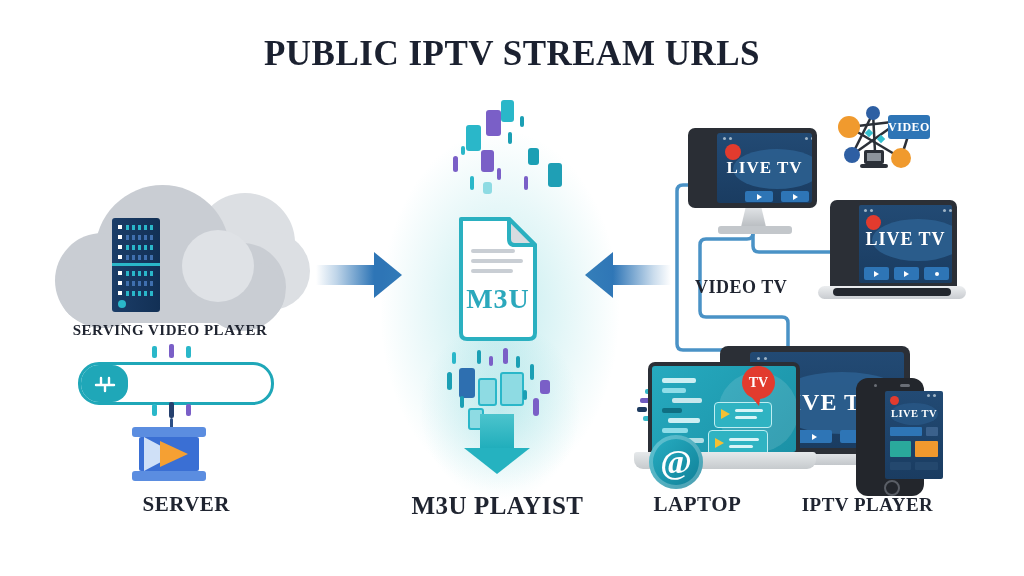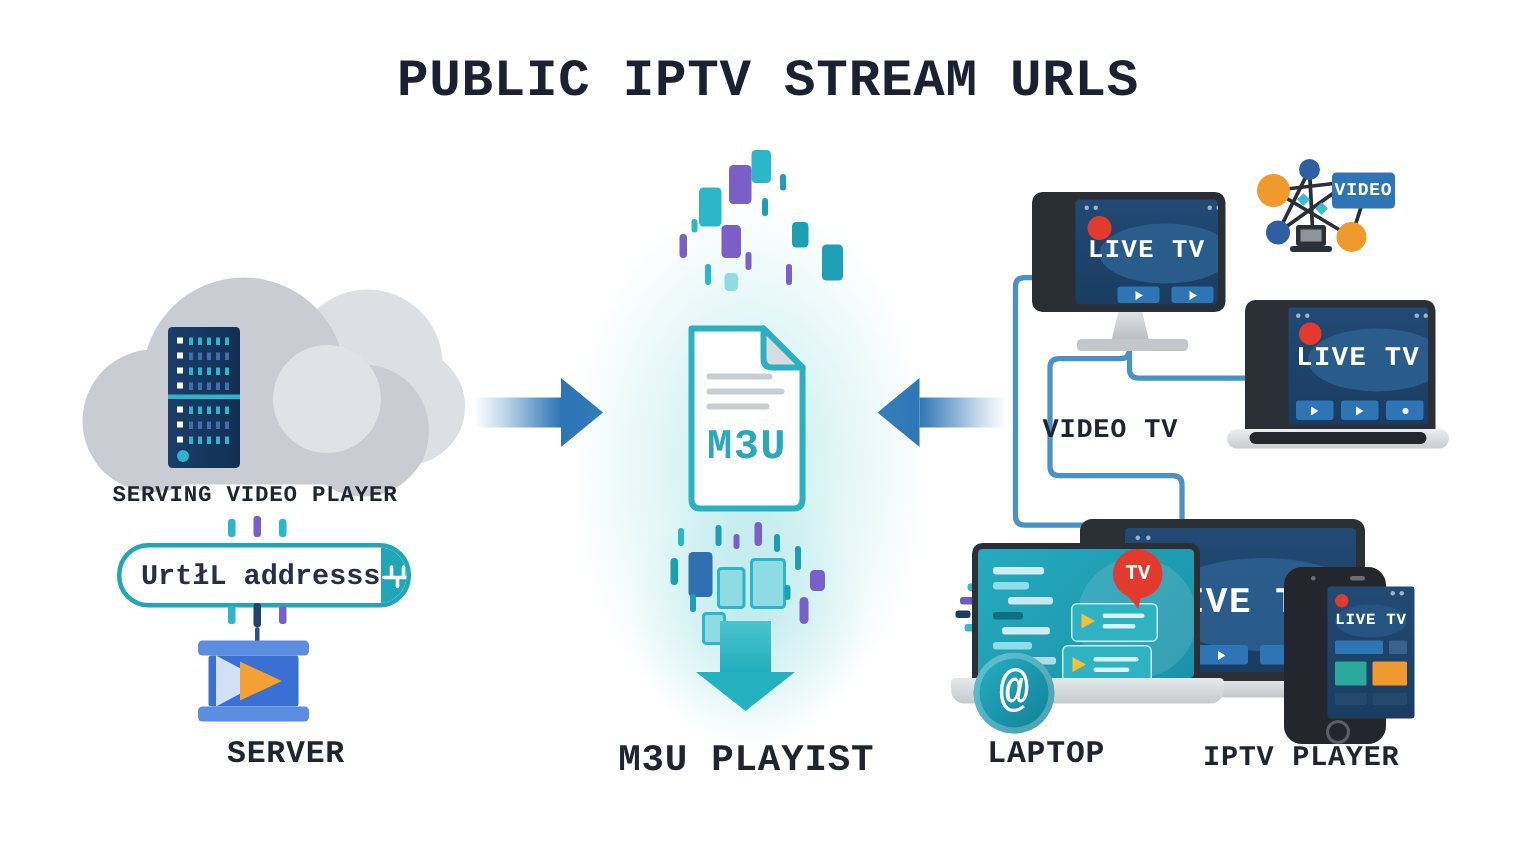--- a/index.html
+++ b/index.html
@@ -1,17 +1,17 @@
 <!DOCTYPE html>
 <html><head>
 <meta charset="utf-8">
 <style>
   html,body{margin:0;padding:0;background:#ffffff;}
   #canvas{position:relative;width:1024px;height:576px;background:#ffffff;overflow:hidden;
-          font-family:Liberation Mono, monospace;color:#1f2533;}
+          font-family:Liberation Serif, serif;color:#1f2533;}
   .abs{position:absolute;}
   .circle{border-radius:50%;}
   .lbl{font-weight:bold;color:#1f2430;letter-spacing:.5px;}
   .title{font-size:35px;font-weight:800;color:#1b2130;letter-spacing:.5px;text-align:center;}
   .cloud-puff{background:#c9cdd3;border-radius:50%;}
   .cloud-light{background:#dcdfe3;border-radius:50%;}
   .rack-row{position:absolute;left:4px;height:7px;width:40px;}
   .rack-dot{position:absolute;left:2px;top:1px;width:4px;height:4px;background:#fff;}
   .rack-leds{position:absolute;left:10px;top:1px;width:28px;height:5px;
              background:repeating-linear-gradient(90deg,#2ab7c9 0 3px,transparent 3px 6px);}
@@ -76,21 +76,20 @@
       <div class="abs" style="left:6px;top:82px;width:8px;height:8px;background:#2ab7c9;border-radius:50%;"></div>
     </div>
 
     <div class="abs lbl" style="left:65px;top:322px;width:210px;text-align:center;font-size:15px;">SERVING VIDEO PLAYER</div>
 
     <div class="dash" style="left:152px;top:346px;width:5px;height:12px;background:#2ab7c9;"></div>
     <div class="dash" style="left:169px;top:344px;width:5px;height:14px;background:#7a5fc7;"></div>
     <div class="dash" style="left:186px;top:346px;width:5px;height:12px;background:#2ab7c9;"></div>
 
     <div class="abs" style="left:78px;top:362px;width:190px;height:37px;background:#fff;border:3px solid #1fa7b8;border-radius:21px;display:flex;align-items:center;overflow:hidden;">
-      <div style="flex:1;padding-left:13px;font-size:19px;font-weight:600;color:#253047;white-space:nowrap;">UrtłL addresss</div>
       <div style="width:47px;height:100%;background:#1fa7b8;display:flex;align-items:center;justify-content:center;border-radius:0 16px 16px 0;">
         <svg width="22" height="18" viewBox="0 0 22 18">
           <path d="M2 10 H20 M7 10 V3 M15 10 V3 M11 10 V16" stroke="#ffffff" stroke-width="2.4" fill="none" stroke-linecap="round"></path>
         </svg>
       </div>
     </div>
 
     <div class="dash" style="left:152px;top:404px;width:5px;height:12px;background:#2ab7c9;"></div>
     <div class="dash" style="left:169px;top:402px;width:5px;height:16px;background:#25406e;"></div>
     <div class="dash" style="left:186px;top:404px;width:5px;height:12px;background:#7a5fc7;"></div>

